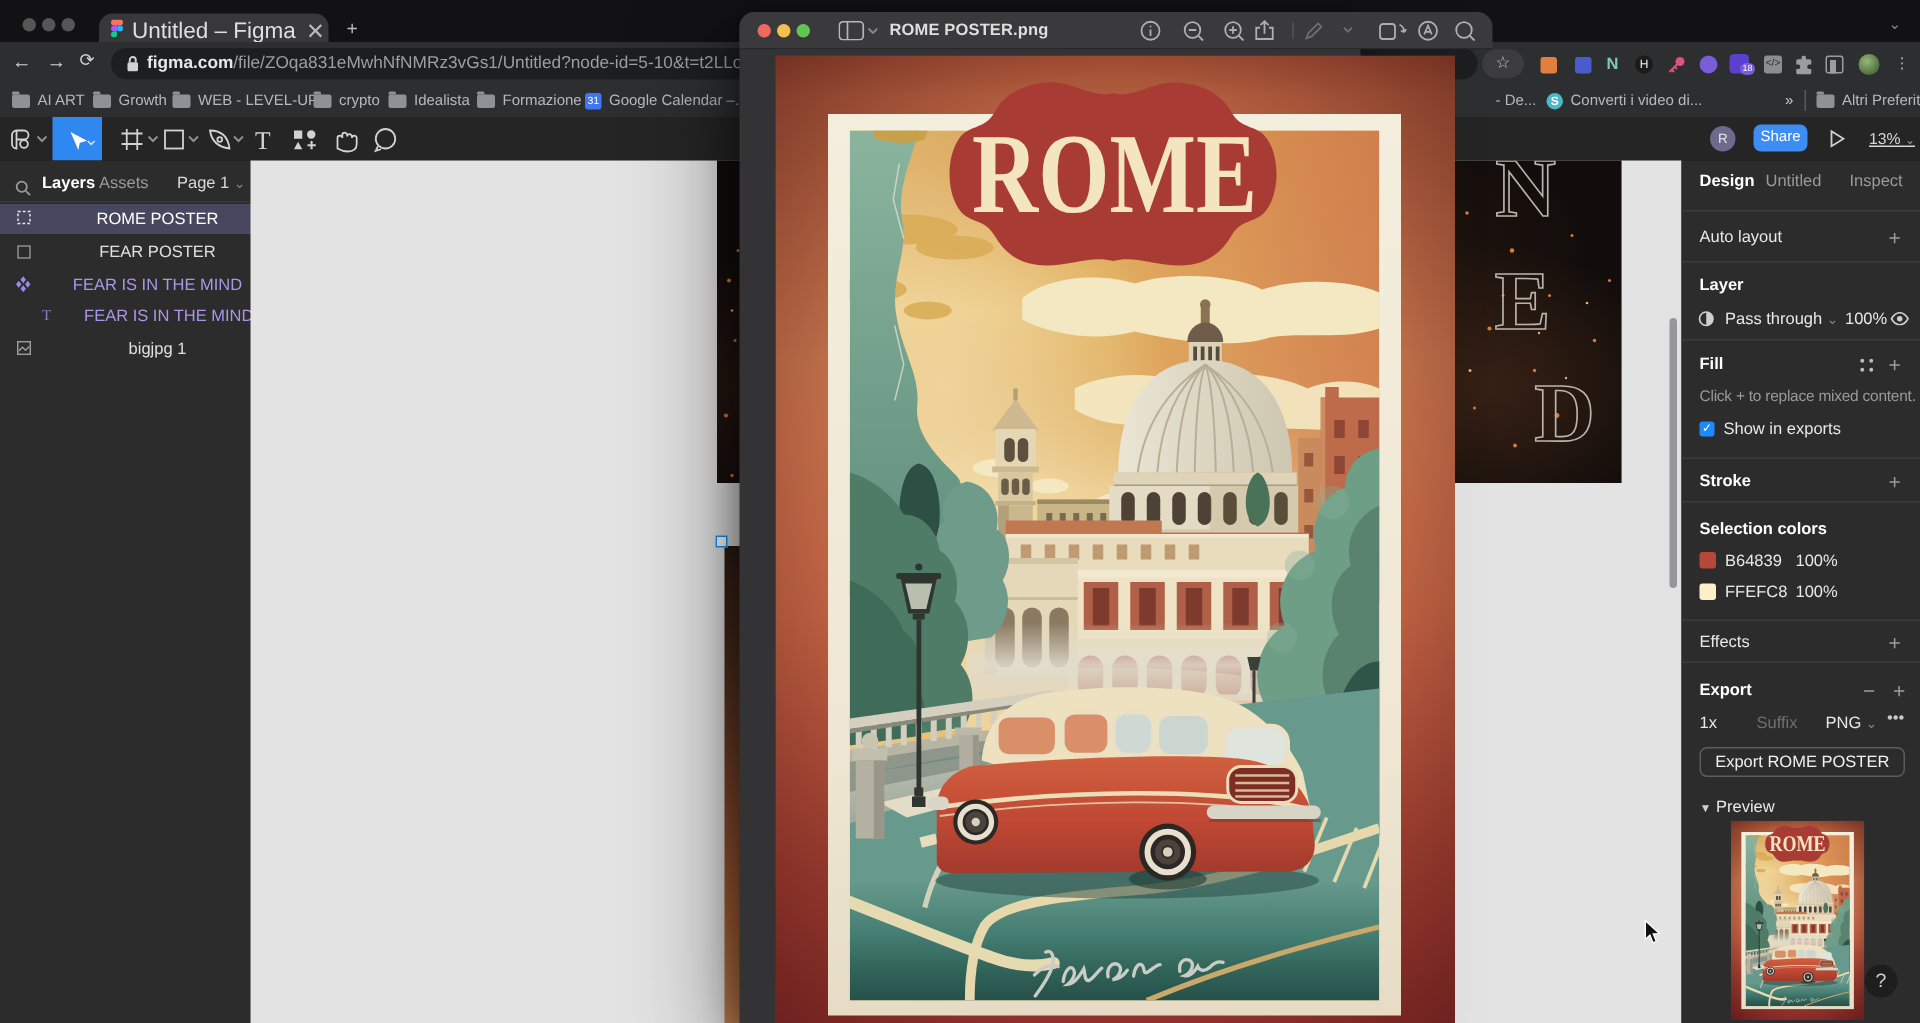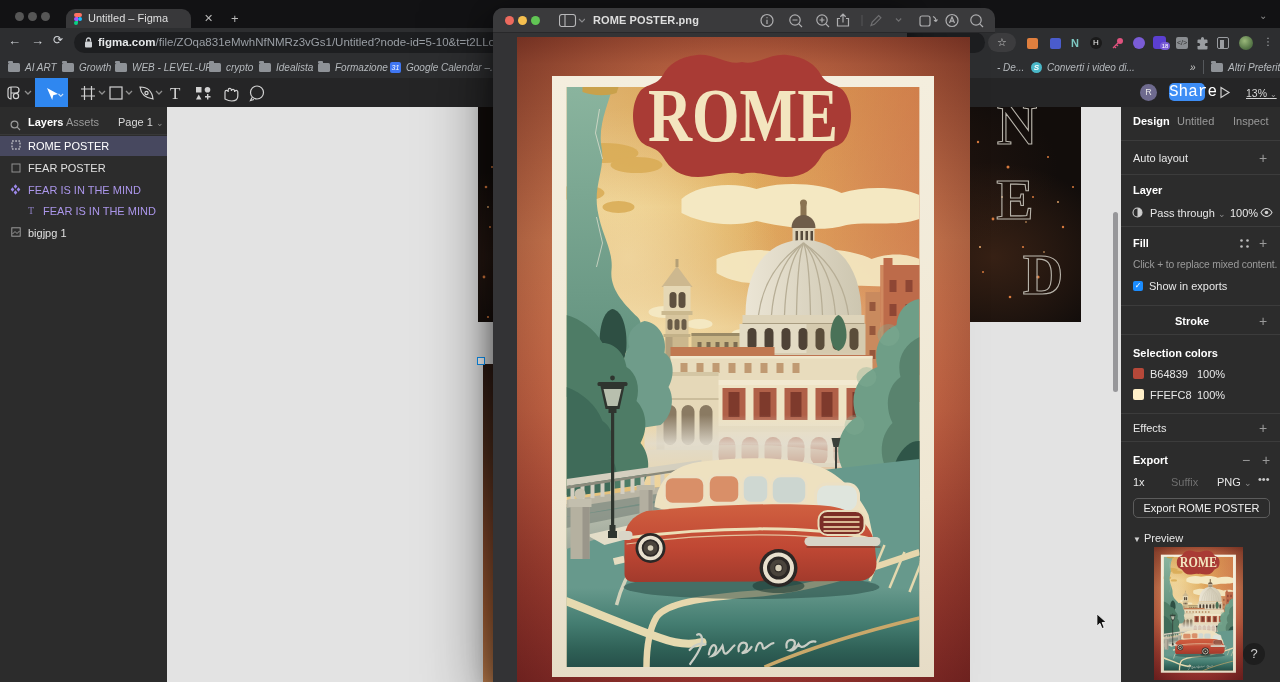--- a/index.html
+++ b/index.html
@@ -4,40 +4,40 @@
 <style>
   * { margin:0; padding:0; box-sizing:border-box; }
   html,body { width:1280px; height:682px; overflow:hidden; background:#161616;
     font-family:"Liberation Sans", sans-serif; }
   .abs { position:absolute; }
   #page { position:relative; width:1280px; height:682px; }
 
   
   #tabbar { left:0; top:0; width:1280px; height:28px; background:#121214; }
   .tl { border-radius:50%; width:9px; height:9px; background:#565656; top:12px; }
-  #tab { left:66px; top:9px; width:125px; height:19px; background:#38383a;
-    border-radius:9px 9px 0 0; color:#dfdfdf; font-size:11px; }
+  #tab { left:66px; top:9px; width:153px; height:19px; background:#38383a;
+    border-radius:9px 9px 0 0; color:#dfdfdf; font-size:15px; }
   #addrbar { left:0; top:28px; width:1280px; height:28px; background:#2d2e30; }
   #pill { left:74px; top:32px; width:911px; height:21px; border-radius:11px;
     background:#1d1e20; color:#9a9fa5; font-size:11.5px; line-height:21px; }
   #bookbar { left:0; top:56px; width:1280px; height:22px; background:#2d2e30;
     color:#b5b9bd; font-size:10px; }
-  .bkm { display:inline-flex; align-items:center; height:22px; white-space:nowrap; font-size:10px; color:#b5b9bd;font-style:italic; }
+  .bkm { display:inline-flex; align-items:center; height:22px; white-space:nowrap; font-size:10px; color:#b5b9bd; }
   .fold { display:inline-block; width:12px; height:9px; background:#8e9297;
     border-radius:1.5px; margin-right:5px; position:relative; }
   .fold:before { content:""; position:absolute; left:0; top:-2px; width:5px; height:2px;
     background:#8e9297; border-radius:1px 1px 0 0; }
 
   
   #fgbar { left:0; top:78px; width:1280px; height:29px; background:#252526; }
   #movetool { left:35px; top:78px; width:33px; height:29px; background:#2f87f0; }
 
   
   #lpanel { left:0; top:107px; width:167px; height:575px; background:#2c2c2c;
-    color:#d4d4d4; font-size:11px; }
+    color:#d4d4d4; font-size:11px;text-align:center; }
   .lrow { position:absolute; left:0; width:182px; height:20px; line-height:20px; }
   #rowsel { background:#47485f; }
   .purple { color:#ab96ea; }
 
   
   #canvas { left:167px; top:107px; width:954px; height:575px; background:#e3e3e3; }
 
   
   #rpanel { left:1121px; top:107px; width:159px; height:575px; background:#2c2c2c;
     color:#fff; font-size:11px; }
@@ -153,21 +153,21 @@
     </g>
     <g stroke="#d2d2d2" stroke-width="1.2" fill="none">
       <path d="M225,21 v-7 a1.6,1.6 0 0 1 3.2,0 v-2 a1.6,1.6 0 0 1 3.2,0 v1 a1.6,1.6 0 0 1 3.2,0 v1 a1.6,1.6 0 0 1 3.2,0 v4 c0,3 -2,5 -6,5 c-3,0 -5,-1 -6.8,-2z"></path>
     </g>
     <g stroke="#d2d2d2" stroke-width="1.2" fill="none">
       <circle cx="257" cy="14.5" r="6.5"></circle>
       <path d="M252,19.5 l-1.5,3 l3.5,-1"></path>
     </g>
   </svg>
   <div class="abs" style="left:1140px;top:83.5px;width:17px;height:17px;border-radius:50%;background:#6e6a8e;color:#e8e8e8;font-size:9px;text-align:center;line-height:17px;">R</div>
-  <div class="abs" style="left:1169px;top:83px;width:36px;height:18px;border-radius:5px;background:#3d8df5;color:#fff;font-size:16px;text-align:center;line-height:18px;font-family:Liberation Mono, monospace;">Share</div>
+  <div class="abs" style="left:1169px;top:83px;width:36px;height:18px;border-radius:5px;background:#3d8df5;color:#fff;font-size:10px;text-align:center;line-height:18px;">Share</div>
   <svg class="abs" style="left:1219px;top:86px;" width="12" height="13" viewBox="0 0 12 13">
     <path d="M2,1.5 L10,6.5 L2,11.5 Z" stroke="#cfcfcf" stroke-width="1.2" fill="none"></path>
   </svg>
   <div class="abs" style="left:1246px;top:87px;color:#d6d6d6;font-size:10.5px;text-decoration:underline;">13% <span style="color:#9a9a9a;font-size:8px;">⌄</span></div>
 
   <div class="abs" id="lpanel">
     <svg class="abs" style="left:10px;top:13px;" width="11" height="11" viewBox="0 0 11 11">
       <circle cx="4.5" cy="4.5" r="3.4" stroke="#9a9a9a" stroke-width="1.2" fill="none"></circle>
       <path d="M7.2,7.2 L10,10" stroke="#9a9a9a" stroke-width="1.2"></path>
     </svg>
@@ -290,21 +290,21 @@
           <circle cx="7.5" cy="1.5" r="1.3"></circle>
       <circle cx="1.5" cy="7.5" r="1.3"></circle>
           <circle cx="7.5" cy="7.5" r="1.3"></circle>
         </g>
     </svg>
     <div class="plus" style="left:138px;top:128px;">+</div>
     <div class="abs dim" style="left:12px;top:152px;font-size:10.3px;white-space:nowrap;letter-spacing:-0.15px;">Click + to replace mixed content.</div>
     <div class="abs" style="left:12px;top:174px;width:10px;height:10px;background:#1a8cff;border-radius:2px;color:#fff;font-size:8px;text-align:center;line-height:10px;">✓</div>
     <div class="abs" style="left:28px;top:173px;color:#e8e8e8;">Show in exports</div>
     <div class="sep" style="top:198px;"></div>
-    <div class="abs h" style="left:12px;top:208px;margin-left:42px;">Stroke</div>
+    <div class="abs h" style="left:12px;top:208px;">Stroke</div>
     <div class="plus" style="left:138px;top:206px;">+</div>
     <div class="sep" style="top:227px;"></div>
     <div class="abs h" style="left:12px;top:240px;">Selection colors</div>
     <div class="abs" style="left:12px;top:261px;width:11px;height:11px;background:#b64839;border-radius:2px;"></div>
     <div class="abs" style="left:29px;top:261px;color:#e8e8e8;">B64839</div>
     <div class="abs" style="left:76px;top:261px;color:#e8e8e8;">100%</div>
     <div class="abs" style="left:12px;top:282px;width:11px;height:11px;background:#ffefc8;border-radius:2px;"></div>
     <div class="abs" style="left:29px;top:282px;color:#e8e8e8;">FFEFC8</div>
     <div class="abs" style="left:76px;top:282px;color:#e8e8e8;">100%</div>
     <div class="sep" style="top:306px;"></div>

